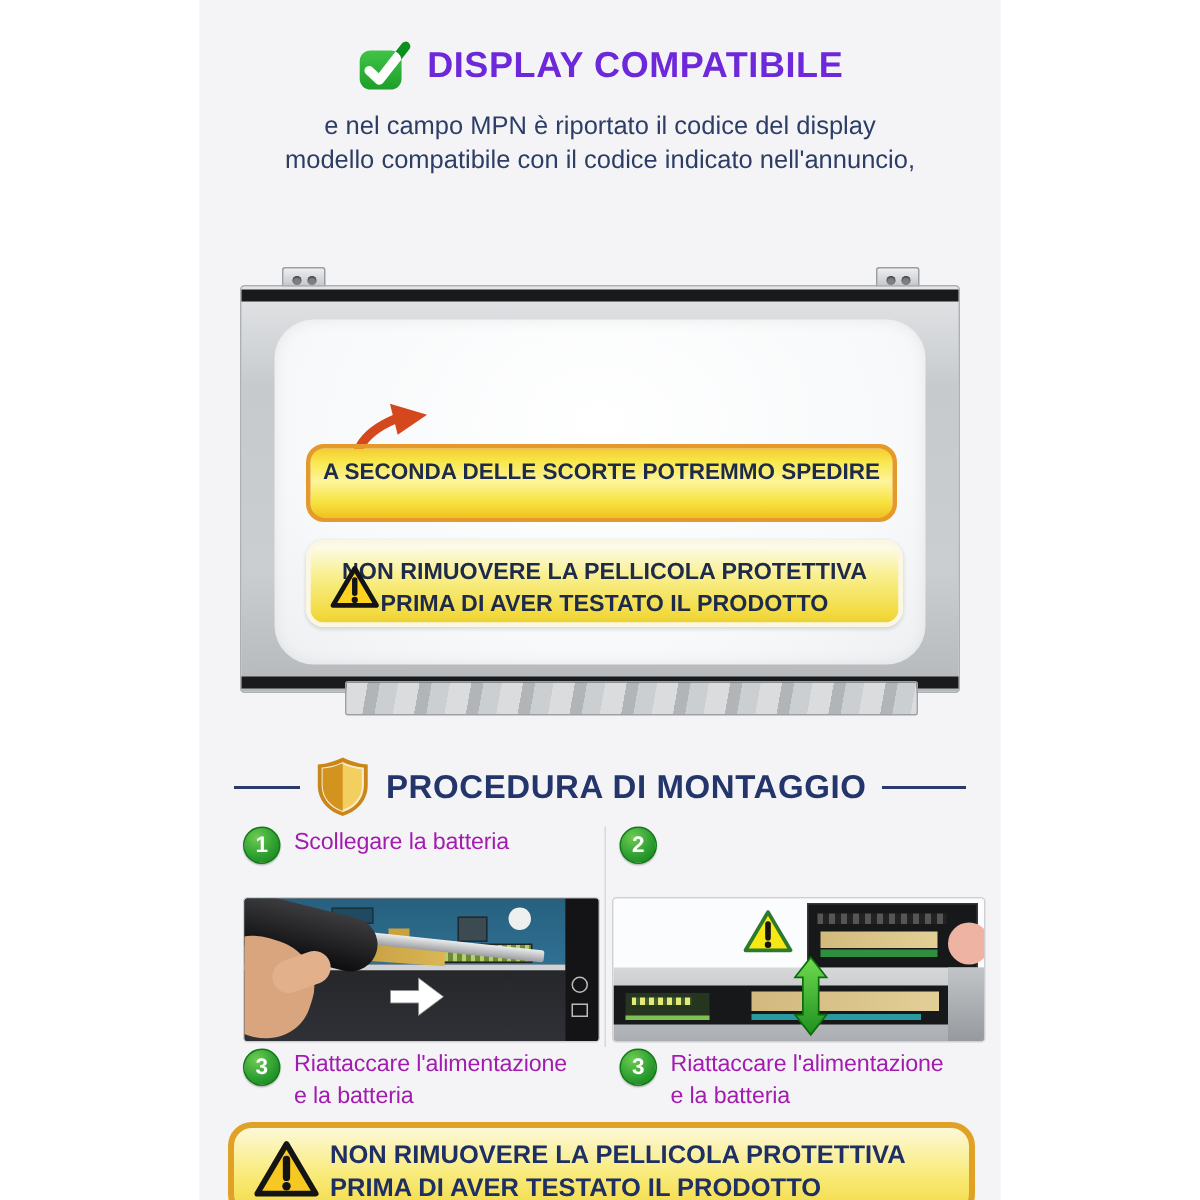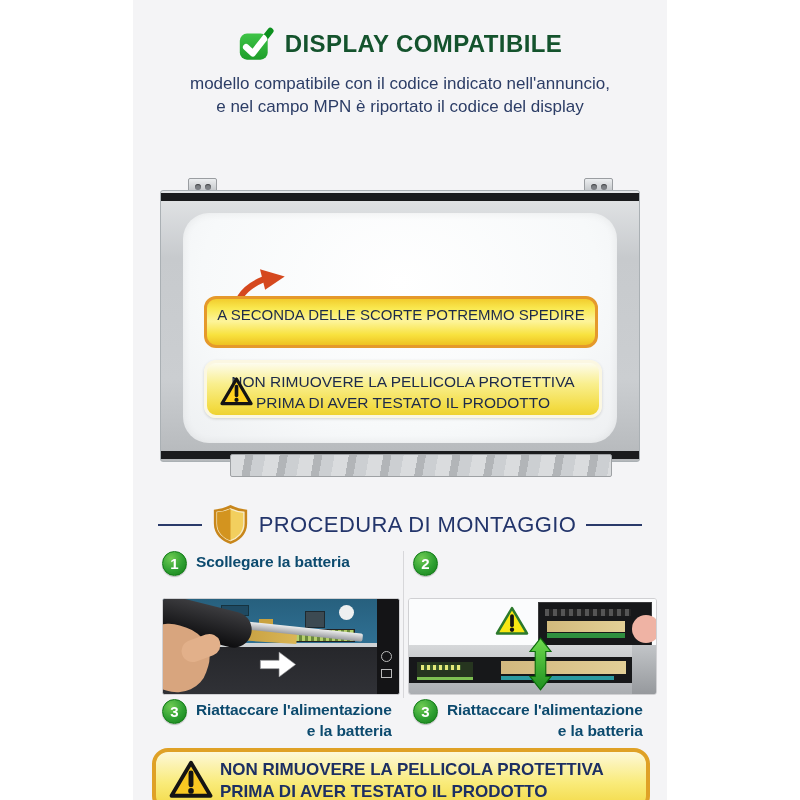--- a/index.html
+++ b/index.html
@@ -7,57 +7,57 @@
     width:800px;height:800px;overflow:hidden;background:#ffffff;
     font-family:"Liberation Sans", sans-serif;
     -webkit-font-smoothing:antialiased;
   }
   .content{
     position:absolute;left:133px;top:0;width:534px;height:800px;
     background:#f4f4f6;
   }
   
   .hero{position:absolute;top:26px;left:0;width:100%;display:flex;align-items:center;justify-content:center;gap:11px;}
-  .hero h1{margin:0;font-size:24px;font-weight:bold;color:#14532d;letter-spacing:.4px;}
+  .hero h1{margin:0;font-size:24px;font-weight:bold;color:#6d28d9;letter-spacing:.4px;}
   .intro{position:absolute;top:72px;left:0;width:100%;text-align:center;color:#2c3d66;font-size:17px;line-height:23px;}
   
   .panel{position:absolute;left:27px;top:178px;width:480px;height:300px;}
   .hinge{position:absolute;top:0;width:27px;height:16px;background:linear-gradient(180deg,#eceef0,#b6b9bd);border:1px solid #9a9da1;border-radius:2px;display:flex;align-items:center;justify-content:center;gap:4px;}
   .hinge i{width:6px;height:6px;border-radius:50%;background:#7c7f84;box-shadow:inset 0 1px 1px rgba(0,0,0,.5);}
   .hinge.l{left:28px;} .hinge.r{left:424px;}
   .pframe{position:absolute;left:0;top:12px;width:478px;height:270px;border:1px solid #aab0b4;border-radius:3px;
     background:linear-gradient(180deg,#e3e5e7 0%,#c7cacd 25%,#cbced1 70%,#b5b8bb 100%);}
   .pstrip-top{position:absolute;left:0;top:2px;width:100%;height:8px;background:#191a1c;}
   .pstrip-bot{position:absolute;left:0;bottom:2px;width:100%;height:8px;background:#1a1b1d;}
   .pinner{position:absolute;left:22px;top:22px;width:434px;height:230px;border-radius:26px;
     background:radial-gradient(ellipse at 50% 30%,#ffffff 0%,#f7f9fa 65%,#edeff1 100%);
     box-shadow:inset 0 0 10px rgba(0,0,0,.07);}
   .foil{position:absolute;left:70px;top:276px;width:380px;height:21px;border:1px solid #9ea1a4;border-radius:2px;
     background:repeating-linear-gradient(100deg,#dadcde 0 14px,#b2b5b8 14px 22px,#cccfd2 22px 34px);}
   .redarrow{position:absolute;left:68px;top:90px;width:66px;height:54px;}
-  .sticker{position:absolute;border-radius:12px;text-align:center;color:#1d2a4a;font-weight:normal;}
+  .sticker{position:absolute;border-radius:12px;text-align:center;color:#1d2a4a;font-weight:bold;}
   .sticker.s1{left:44px;top:118px;width:394px;height:52px;border:3px solid #e5992b;
     background:linear-gradient(180deg,#f2cd2d 0%,#f9e84f 20%,#fdf49b 48%,#f8e23e 78%,#eec222 100%);
     font-size:15px;line-height:20px;padding-top:6px;box-sizing:border-box;}
   .sticker.s2{left:44px;top:182px;width:398px;height:58px;border:3px solid #fbf7e2;
     background:linear-gradient(180deg,#fdfcee 0%,#f9ef8e 40%,#f3dc45 85%,#eed232 100%);
     font-size:15.5px;line-height:21px;padding-top:8px;box-sizing:border-box;
     box-shadow:0 1px 3px rgba(0,0,0,.15);}
   .s2 .warn{position:absolute;left:13px;top:14px;}
   
   .proc-head{position:absolute;top:504px;left:0;width:100%;display:flex;align-items:center;justify-content:center;gap:10px;}
-  .proc-head h2{margin:0;font-size:22px;font-weight:normal;color:#23356b;letter-spacing:.4px;}
+  .proc-head h2{margin:0;font-size:22px;font-weight:bold;color:#23356b;letter-spacing:.4px;}
   .hline{height:2px;background:#2a3a6a;width:44px;} .hline.r{width:56px;}
   
   .step{position:absolute;display:flex;gap:9px;align-items:flex-start;}
   .badge{flex:0 0 auto;width:23px;height:23px;border-radius:50%;border:1px solid #0f7a14;
     background:radial-gradient(circle at 35% 28%,#6ecb52 0%,#2fa032 55%,#157d18 100%);
     color:#fff;font-size:15px;font-weight:bold;display:flex;align-items:center;justify-content:center;
     box-shadow:0 1px 1px rgba(0,0,0,.25);}
-  .step .txt{font-size:15.5px;line-height:21px;font-weight:bold;color:#0c4a6e;letter-spacing:-.1px;text-align:right;}
+  .step .txt{font-size:15.5px;line-height:21px;font-weight:normal;color:#a21caf;letter-spacing:-.1px;}
   .vdivider{position:absolute;left:270px;top:551px;width:1px;height:147px;background:#d7d7da;}
   
   .photo{position:absolute;top:598px;height:95px;border:1px solid #d0d0d3;border-radius:3px;overflow:hidden;background:#2a2b2e;}
   .photo.p1{left:29px;width:236px;}
   .photo.p2{left:275px;width:247px;background:#fafbfc;}
   
   .p1 .pcb{position:absolute;left:0;top:0;right:22px;height:44px;background:linear-gradient(180deg,#27607e,#2f7093);}
   .p1 .chipA{position:absolute;left:142px;top:12px;width:18px;height:15px;background:#3c4a52;border:1px solid #1e2a30;}
   .p1 .chipB{position:absolute;left:58px;top:6px;width:26px;height:9px;background:#1f4a62;border:1px solid #16333f;}
   .p1 .chipC{position:absolute;left:96px;top:20px;width:14px;height:10px;background:#c9a23e;}
@@ -113,22 +113,22 @@
           </clipPath>
       </defs>
       <path d="M9 23 L16.5 30 L36 5" fill="none" stroke="#0c8f1e" stroke-width="7" stroke-linecap="round" stroke-linejoin="round"></path>
       <rect x="2" y="8" width="31" height="29" rx="8" fill="url(#ckg)"></rect>
       <path d="M9 23 L16.5 30 L36 5" fill="none" stroke="#ffffff" stroke-width="7" stroke-linecap="round" stroke-linejoin="round" clip-path="url(#ckr)"></path>
     </svg>
     <h1>DISPLAY COMPATIBILE</h1>
   </div>
 
   <div class="intro">
+    <div>e nel campo MPN è riportato il codice del display</div>
     <div>modello compatibile con il codice indicato nell'annuncio,</div>
-    <div>e nel campo MPN è riportato il codice del display</div>
   </div>
 
   <div class="panel">
     <div class="hinge l">
         <i></i>
         <i></i>
       </div>
     <div class="hinge r">
         <i></i>
         <i></i>

